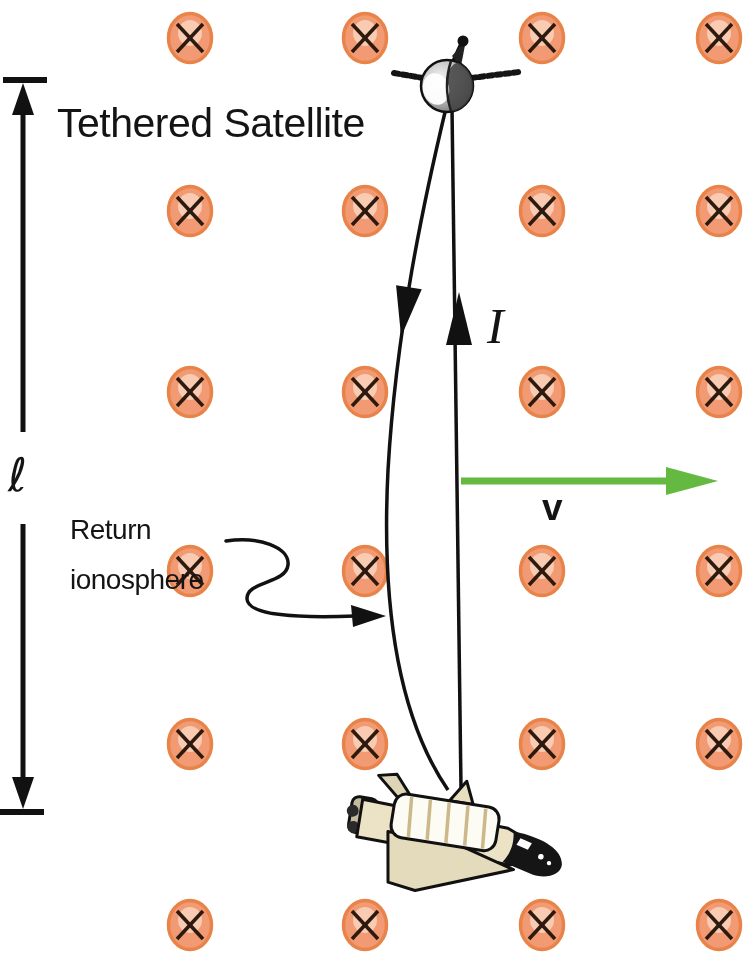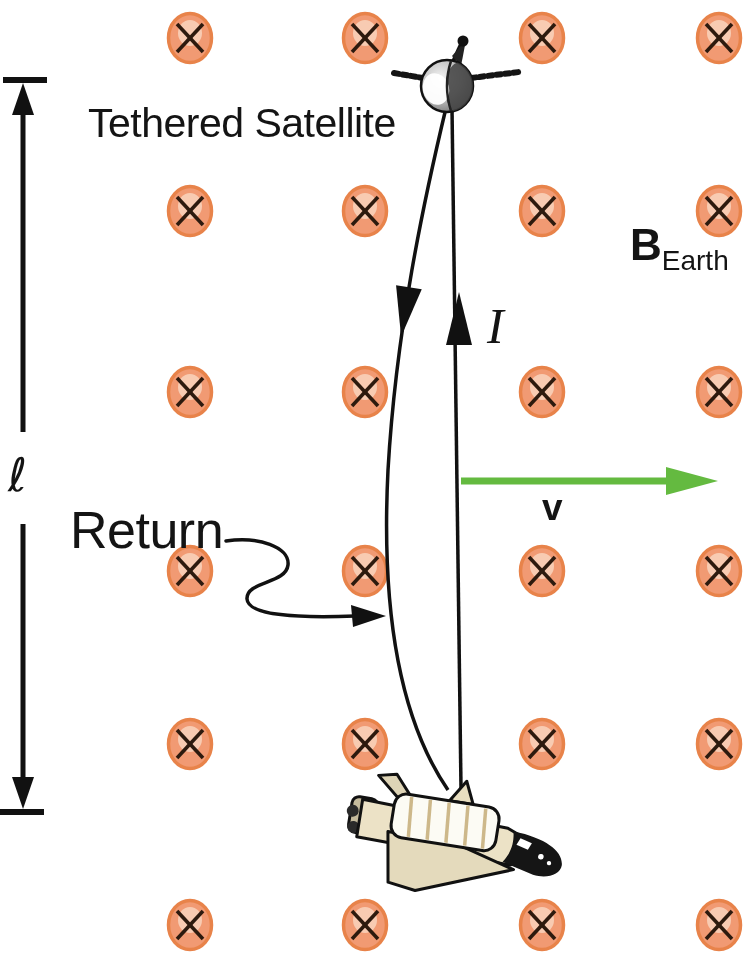--- a/index.html
+++ b/index.html
@@ -3,28 +3,28 @@
 <meta charset="utf-8">
 <style>
   html,body{margin:0;padding:0;background:#ffffff;}
   #canvas{
     position:relative;width:750px;height:955px;background:#ffffff;
     font-family:"Liberation Sans",sans-serif;color:var(--text,#141414);
     overflow:hidden;
   }
   #diagram{position:absolute;left:0;top:0;}
   .lbl{position:absolute;white-space:nowrap;}
-  .lbl-tethered{left:88px;top:100px;font-size:41px;letter-spacing:-0.5px;}
+  .lbl-tethered{left:57px;top:100px;font-size:41px;letter-spacing:-0.5px;}
   .lbl-bearth{left:630px;top:220px;}
   .lbl-bearth .bsym{font-size:44px;font-weight:bold;}
   .lbl-bearth .bsub{font-size:28px;vertical-align:-10px;}
   .lbl-current{left:487px;top:297px;font-family:"Liberation Serif",serif;font-style:italic;font-size:50px;}
   .lbl-velocity{left:542px;top:487px;font-size:37px;font-weight:bold;}
   .lbl-length{left:8px;top:448px;font-family:"DejaVu Sans",sans-serif;font-size:46px;}
-  .lbl-return{left:70px;top:505px;font-size:52px;line-height:50px;letter-spacing:-0.5px;white-space:normal;}
+  .lbl-return{left:70px;top:505px;font-size:28px;line-height:50px;letter-spacing:-0.5px;white-space:normal;}
   .ink-stroke{stroke:var(--ink,#111);fill:none;}
   .ink-fill{fill:var(--ink,#111);stroke:none;}
   .green-stroke{stroke:var(--green,#64ba40);fill:none;}
   .green-fill{fill:var(--green,#64ba40);stroke:none;}
 </style>
 </head>
 <body>
 
 <div id="canvas">
 
@@ -134,27 +134,25 @@
       </g>
       <path d="M 58,-8 C 92,-6 110,4 111,18 C 111,28 98,34 84,32 L 52,24 C 60,12 60,2 58,-8 Z" fill="#151515"></path>
       <polygon points="66,-2 78,1 75,8 63,5" fill="#ffffff"></polygon>
       <circle cx="89" cy="13" r="2.8" fill="#ffffff"></circle>
       <circle cx="98" cy="18" r="2.2" fill="#ffffff"></circle>
     </g>
   </svg>
 
   <div class="lbl lbl-tethered">Tethered Satellite</div>
 
-  <div class="lbl lbl-bearth">
-    <span class="bsym">B</span><span class="bsub">Earth</span>
-  </div>
 
   <div class="lbl lbl-current">I</div>
 
   <div class="lbl lbl-velocity">v</div>
 
   <div class="lbl lbl-length">ℓ</div>
 
   <div class="lbl lbl-return">
     <div>Return</div>
+    <div>ionosphere</div>
   </div>
 
 </div>
 
 </body></html>

